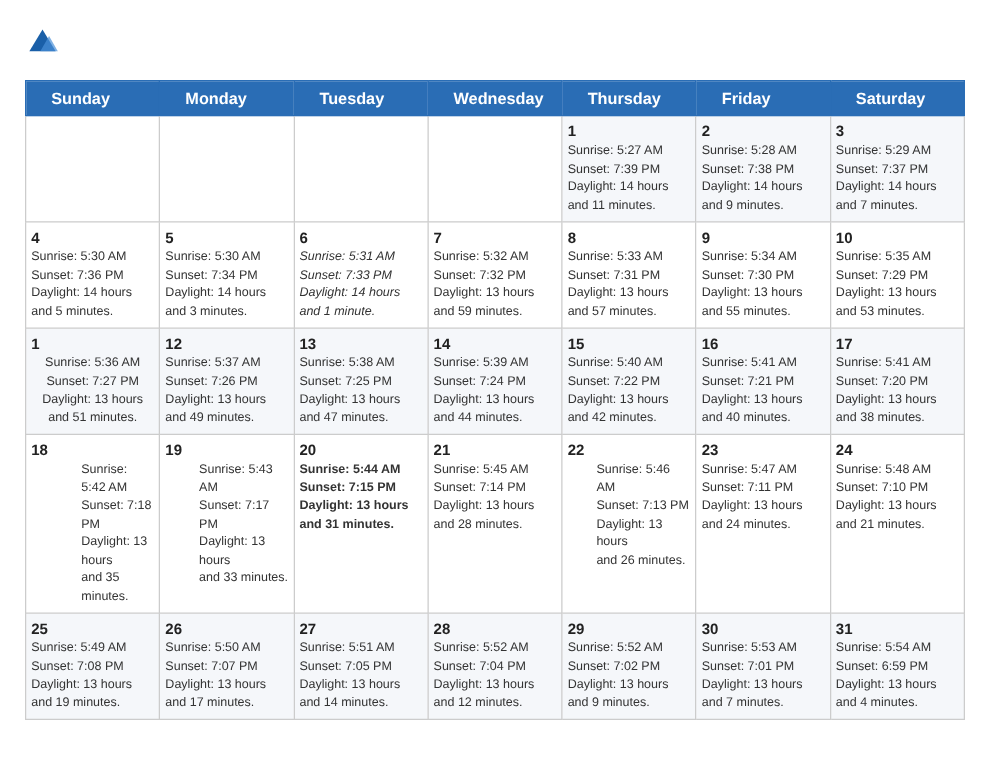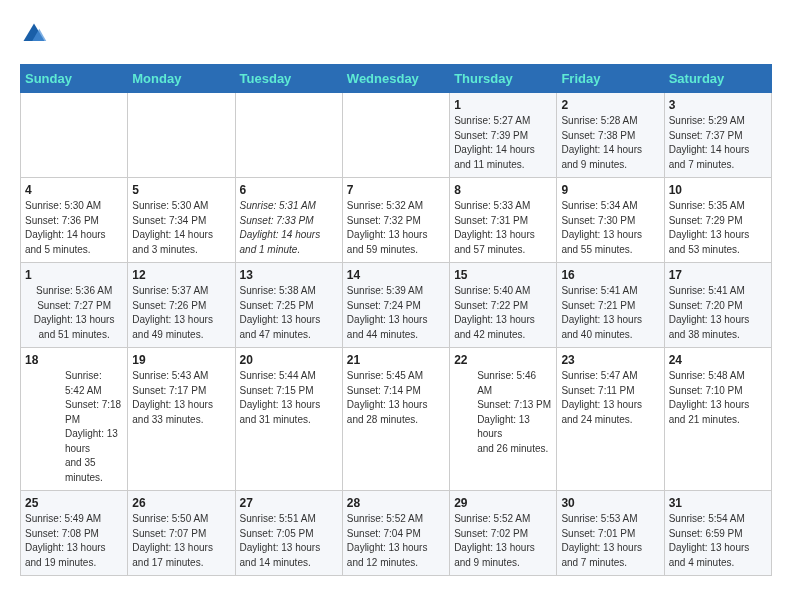--- a/index.html
+++ b/index.html
@@ -43,24 +43,24 @@
       font-size: 16px;
       color: #444;
     }
     table {
       width: 100%;
       border-collapse: collapse;
       table-layout: fixed;
     }
     thead th {
       background-color: #2a6db5;
-      color: #5eead4;
+      color: #ffffff;
       font-size: 13px;
       font-weight: bold;
-      padding: 6px 4px;
+      padding: 6px 20px;
       text-align: left;
       border: 1px solid #2a6db5;
     }
     tbody td {
       vertical-align: top;
       font-size: 10.5px;
       color: #222;
       padding: 5px 4px;
       border: 1px solid #ccc;
       background: #fff;
@@ -249,28 +249,28 @@
       <tr>
         <td>
           <span class="day-num">18</span>
           <div class="day-info" style="white-space: pre-line; margin-left: 40px;">Sunrise: 5:42 AM
 Sunset: 7:18 PM
 Daylight: 13 hours
 and 35 minutes.</div>
         </td>
         <td>
           <span class="day-num">19</span>
-          <div class="day-info" style="white-space: pre-line;">Sunrise: 5:43 AM
+          <div class="day-info" style="white-space: pre-line; margin-left: 27px;">Sunrise: 5:43 AM
 Sunset: 7:17 PM
 Daylight: 13 hours
 and 33 minutes.</div>
         </td>
         <td>
           <span class="day-num">20</span>
-          <div class="day-info" style="white-space: pre-line;">Sunrise: 5:44 AM
+          <div class="day-info" style="white-space: pre-line; font-weight: bold;">Sunrise: 5:44 AM
 Sunset: 7:15 PM
 Daylight: 13 hours
 and 31 minutes.</div>
         </td>
         <td>
           <span class="day-num">21</span>
           <div class="day-info" style="white-space: pre-line;">Sunrise: 5:45 AM
 Sunset: 7:14 PM
 Daylight: 13 hours
 and 28 minutes.</div>

